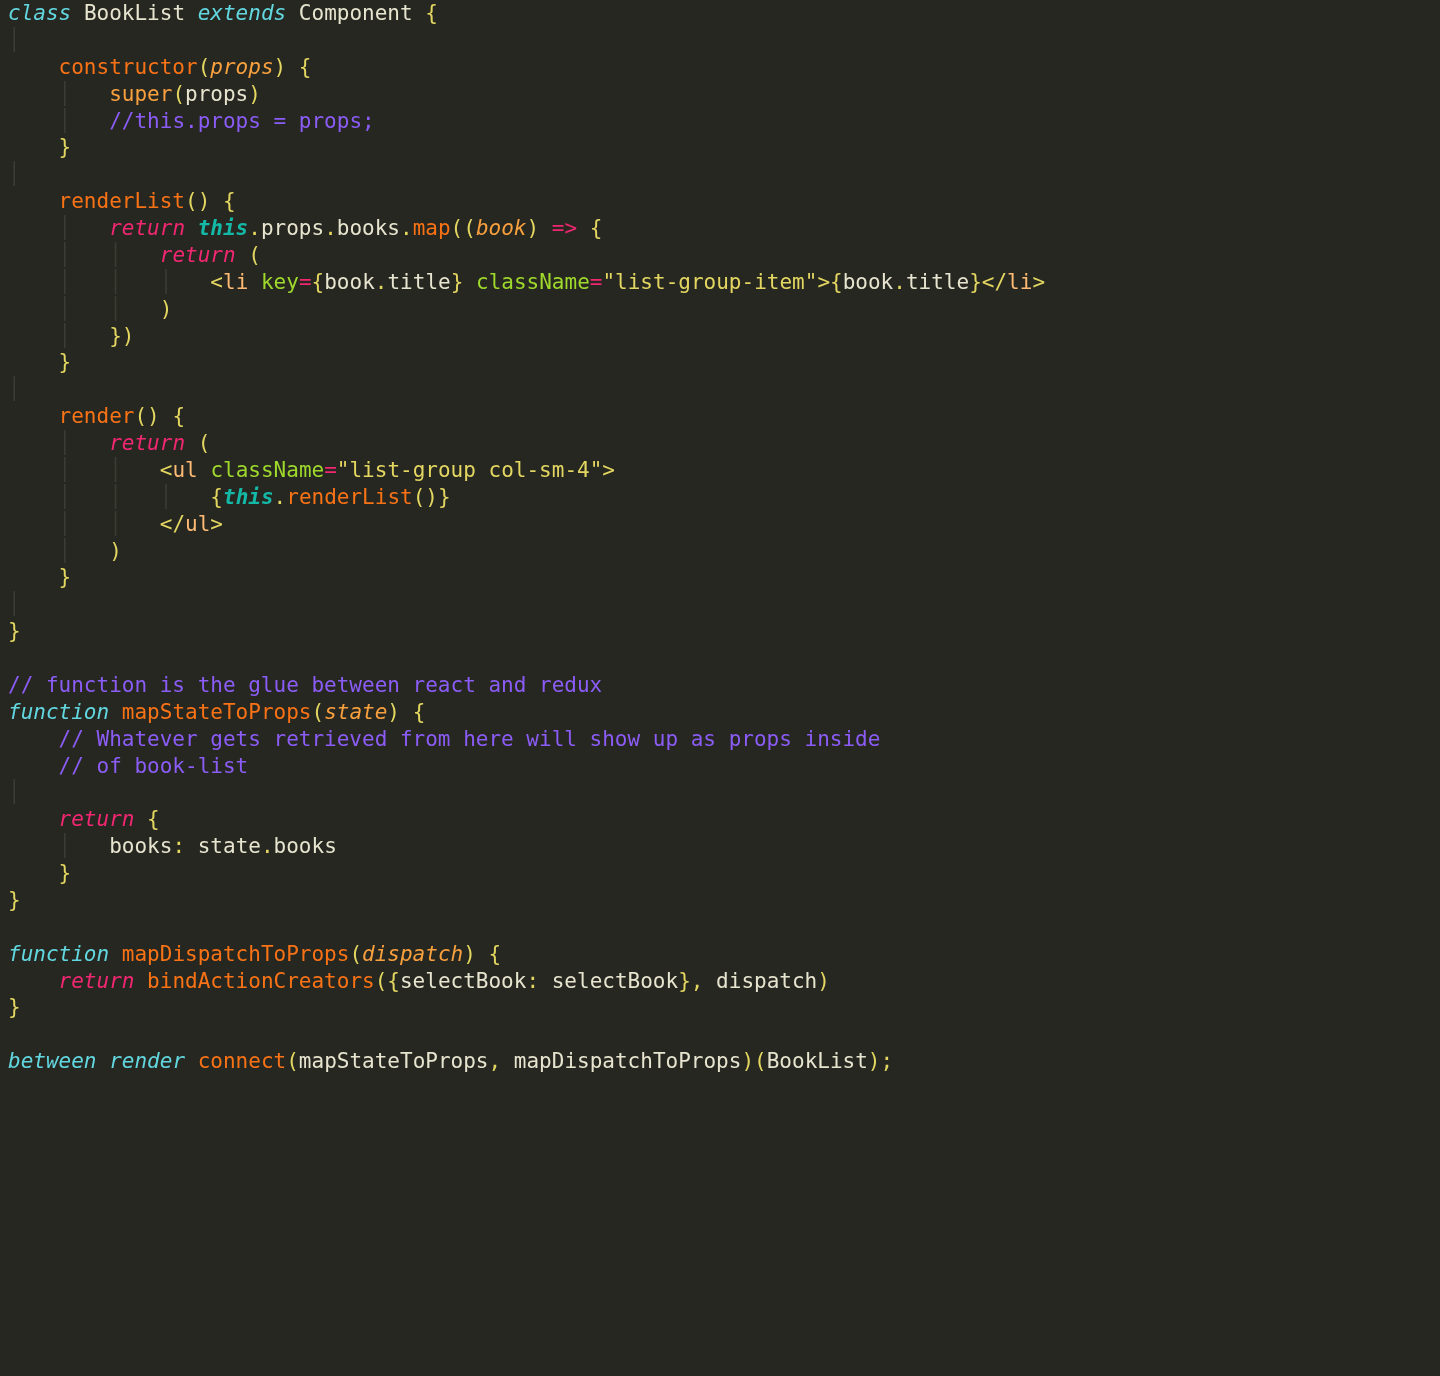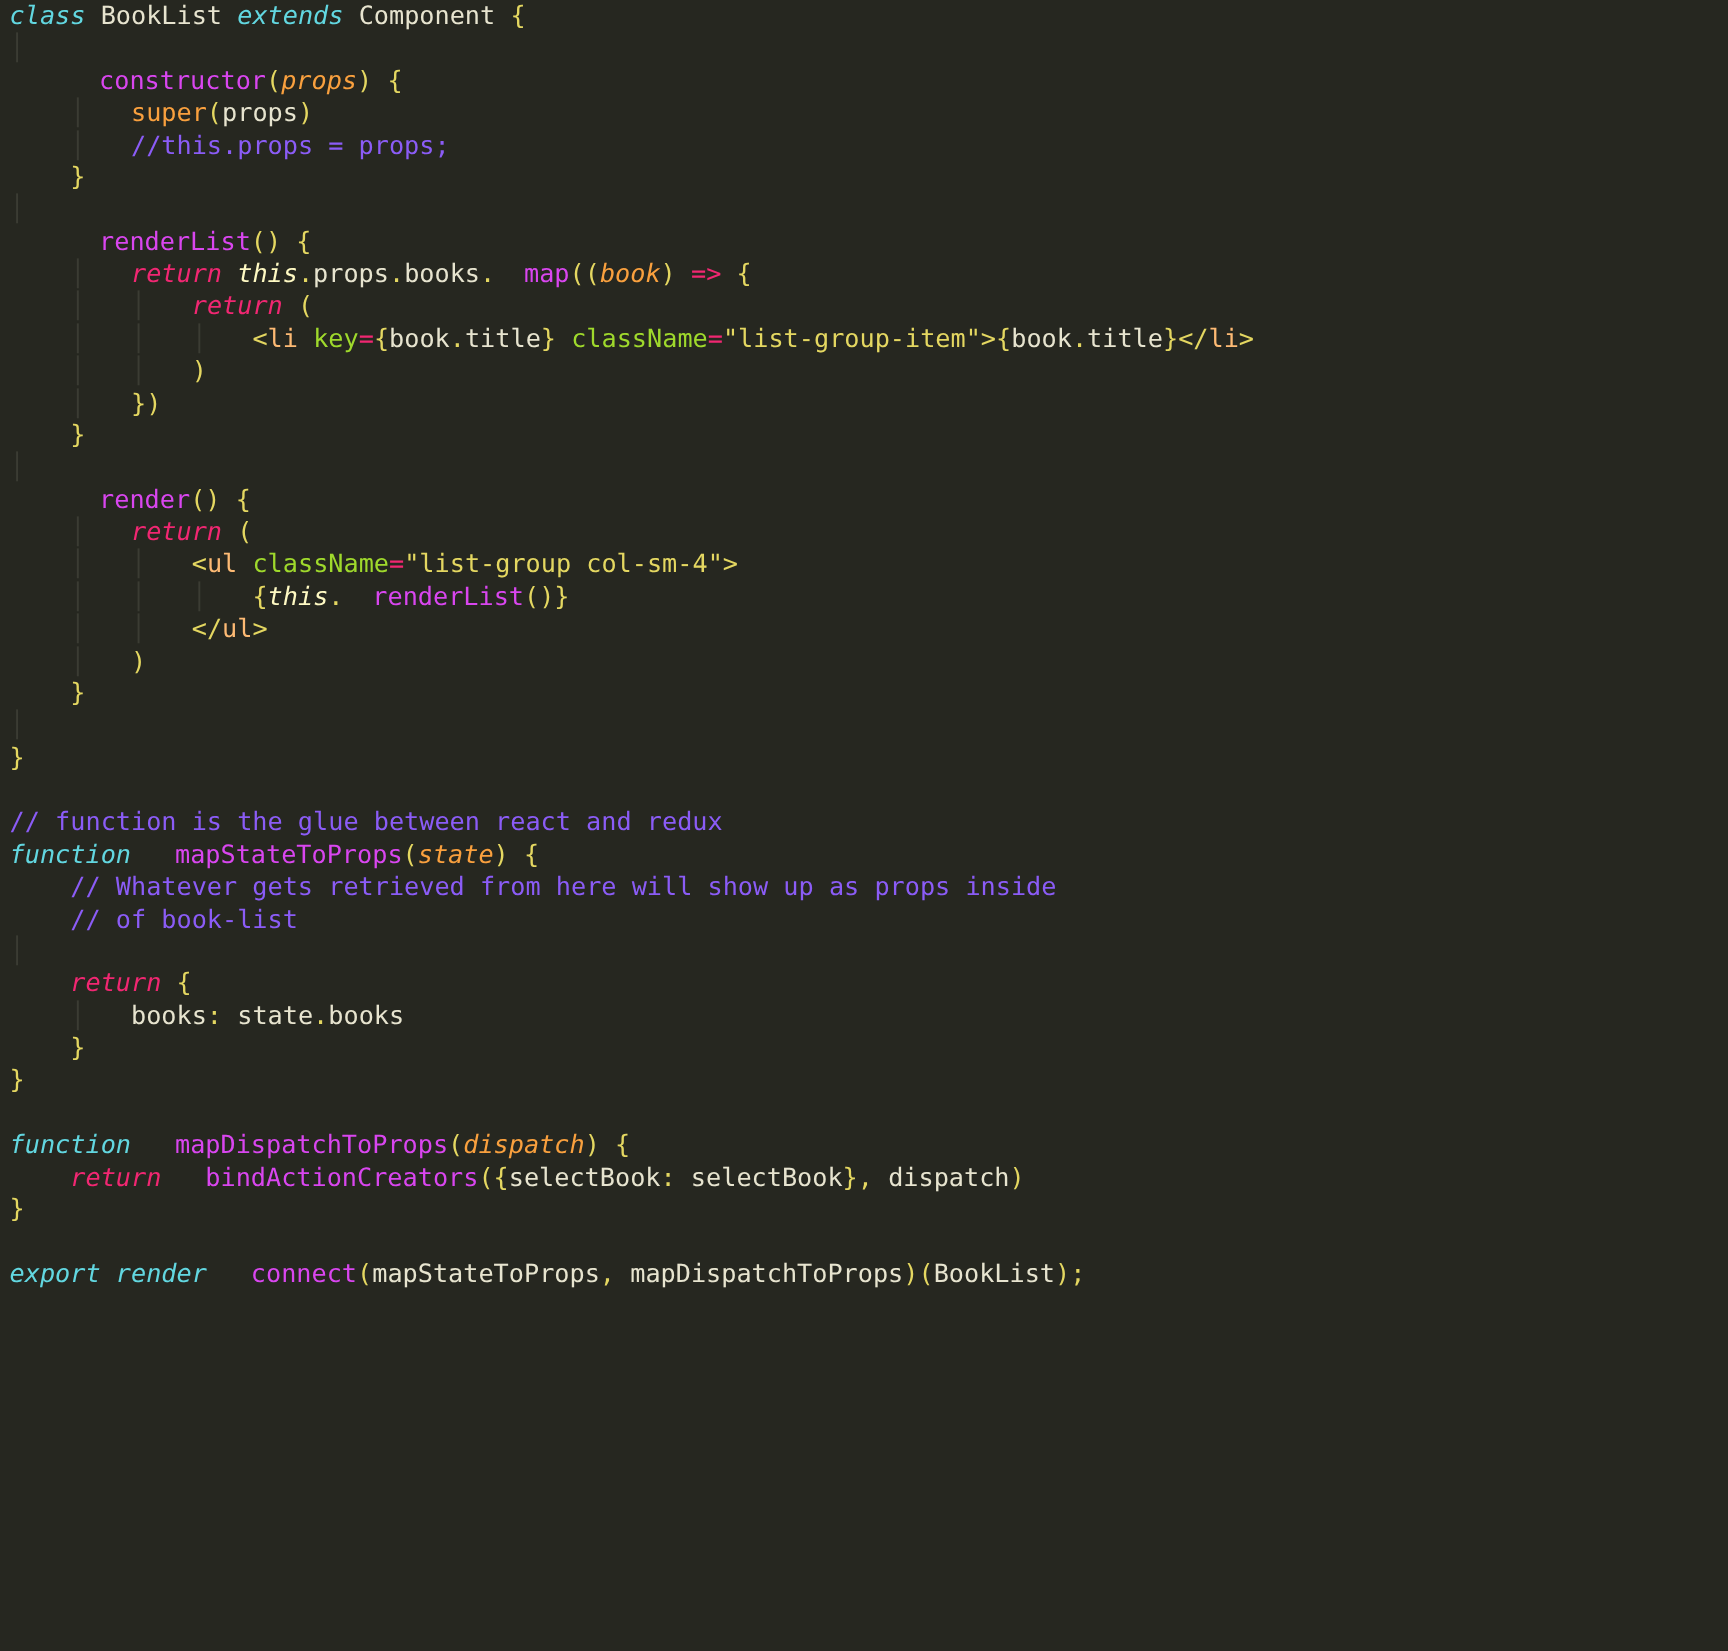--- a/index.html
+++ b/index.html
@@ -14,23 +14,23 @@
     height: 1376px;
     overflow: hidden;
     font-weight: 500;
   }
   pre.code {
     white-space: pre;
     padding: 0 0 0 8px;
   }
   .kw-storage { color: #62d7e0; font-style: italic; }       
   .kw-return  { color: #f12772; font-style: italic; }                             
-  .kw-this    { color: #fef9c3; font-style: italic; }         
+  .kw-this    { color: #14b8a6; font-style: italic; font-weight: bold; }         
   .kw-super   { color: #f9a03e; }         
-  .fn-name    { color: #d946ef; margin-left: 24px; }                             
+  .fn-name    { color: #f97316; }                             
   .class-name { color: #e7e4cf; }                             
   .param      { color: #f9a03e; font-style: italic; }         
   .paren      { color: #e4d761; }                             
   .brace      { color: #e4d761; }
   .punct      { color: #e4d761; }                             
   .string     { color: #e4d761; }                             
   .comment    { color: #8b5cf6; }                             
   .tag-punct  { color: #e4d761; }                             
   .tag-name   { color: #fdba74; }                             
   .attr-name  { color: #9fd92c; }                             
@@ -73,13 +73,13 @@
 <span><span class="indent-bar">│</span></span>
 <span>    <span class="kw-return">return</span> <span class="brace">{</span></span>
 <span>    <span class="indent-bar">│</span>   <span class="ident">books</span><span class="punct">:</span> <span class="ident">state</span><span class="punct">.</span><span class="ident">books</span></span>
 <span>    <span class="brace">}</span></span>
 <span><span class="brace">}</span></span>
 <span></span>
 <span><span class="kw-storage">function</span> <span class="fn-name">mapDispatchToProps</span><span class="paren">(</span><span class="param">dispatch</span><span class="paren">)</span> <span class="brace">{</span></span>
 <span>    <span class="kw-return">return</span> <span class="fn-name">bindActionCreators</span><span class="paren">({</span><span class="ident">selectBook</span><span class="punct">:</span> <span class="ident">selectBook</span><span class="paren">},</span> <span class="ident">dispatch</span><span class="paren">)</span></span>
 <span><span class="brace">}</span></span>
 <span></span>
-<span><span class="kw-storage">export</span> <span class="kw-storage">render</span> <span class="fn-name">connect</span><span class="paren">(</span><span class="ident">mapStateToProps</span><span class="punct">,</span> <span class="ident">mapDispatchToProps</span><span class="paren">)(</span><span class="ident">BookList</span><span class="paren">);</span></span></pre>
+<span><span class="kw-storage">between</span> <span class="kw-storage">render</span> <span class="fn-name">connect</span><span class="paren">(</span><span class="ident">mapStateToProps</span><span class="punct">,</span> <span class="ident">mapDispatchToProps</span><span class="paren">)(</span><span class="ident">BookList</span><span class="paren">);</span></span></pre>
 
 </body></html>

